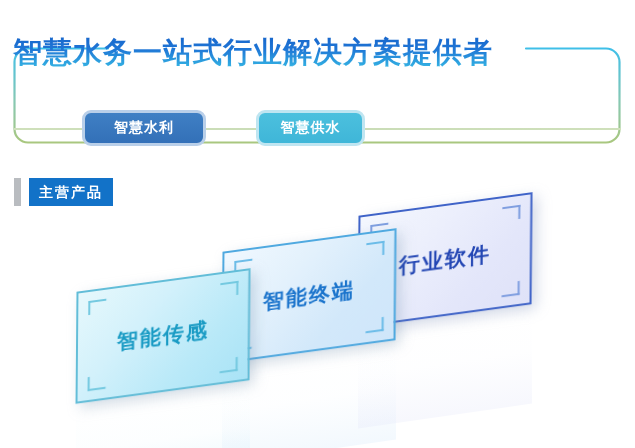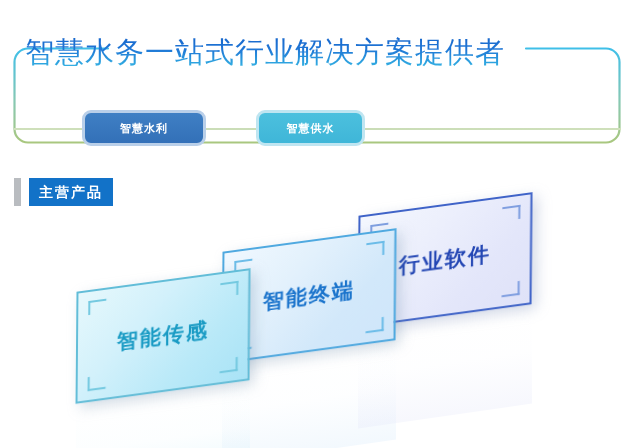--- a/index.html
+++ b/index.html
@@ -25,26 +25,26 @@
     left: 13px;
     top: 47px;
     width: 608px;
     height: 97px;
     pointer-events: none;
   }
 
   
   .hero-title {
     position: absolute;
-    left: 12px;
+    left: 0;
     top: 34px;
     width: 506px;
     text-align: center;
     font-size: 29px;
-    font-weight: normal;
+    font-weight: bold;
     letter-spacing: 1px;
     line-height: 36px;
     background: linear-gradient(180deg, #1663c9 0%, #1f76d6 42%, #2fa6e0 82%, #3fbfe8 100%);
     -webkit-background-clip: text;
     background-clip: text;
     color: transparent;
     -webkit-text-fill-color: transparent;
     white-space: nowrap;
   }
 
@@ -68,21 +68,21 @@
   }
   .badge {
     position: absolute;
     top: 0;
     height: 36px;
     border-radius: 9px;
     display: flex;
     align-items: center;
     justify-content: center;
     color: #ffffff;
-    font-size: 11px;
+    font-size: 14px;
     font-weight: bold;
     letter-spacing: 1px;
     box-sizing: border-box;
     white-space: nowrap;
   }
   .badge .bl { color: #fff; }
   .badge-0 {
     left: 82px; width: 124px;
     background: linear-gradient(180deg, #3f7fc4 0%, #3370b8 100%);
     border: 3px solid #b9cfe9;

